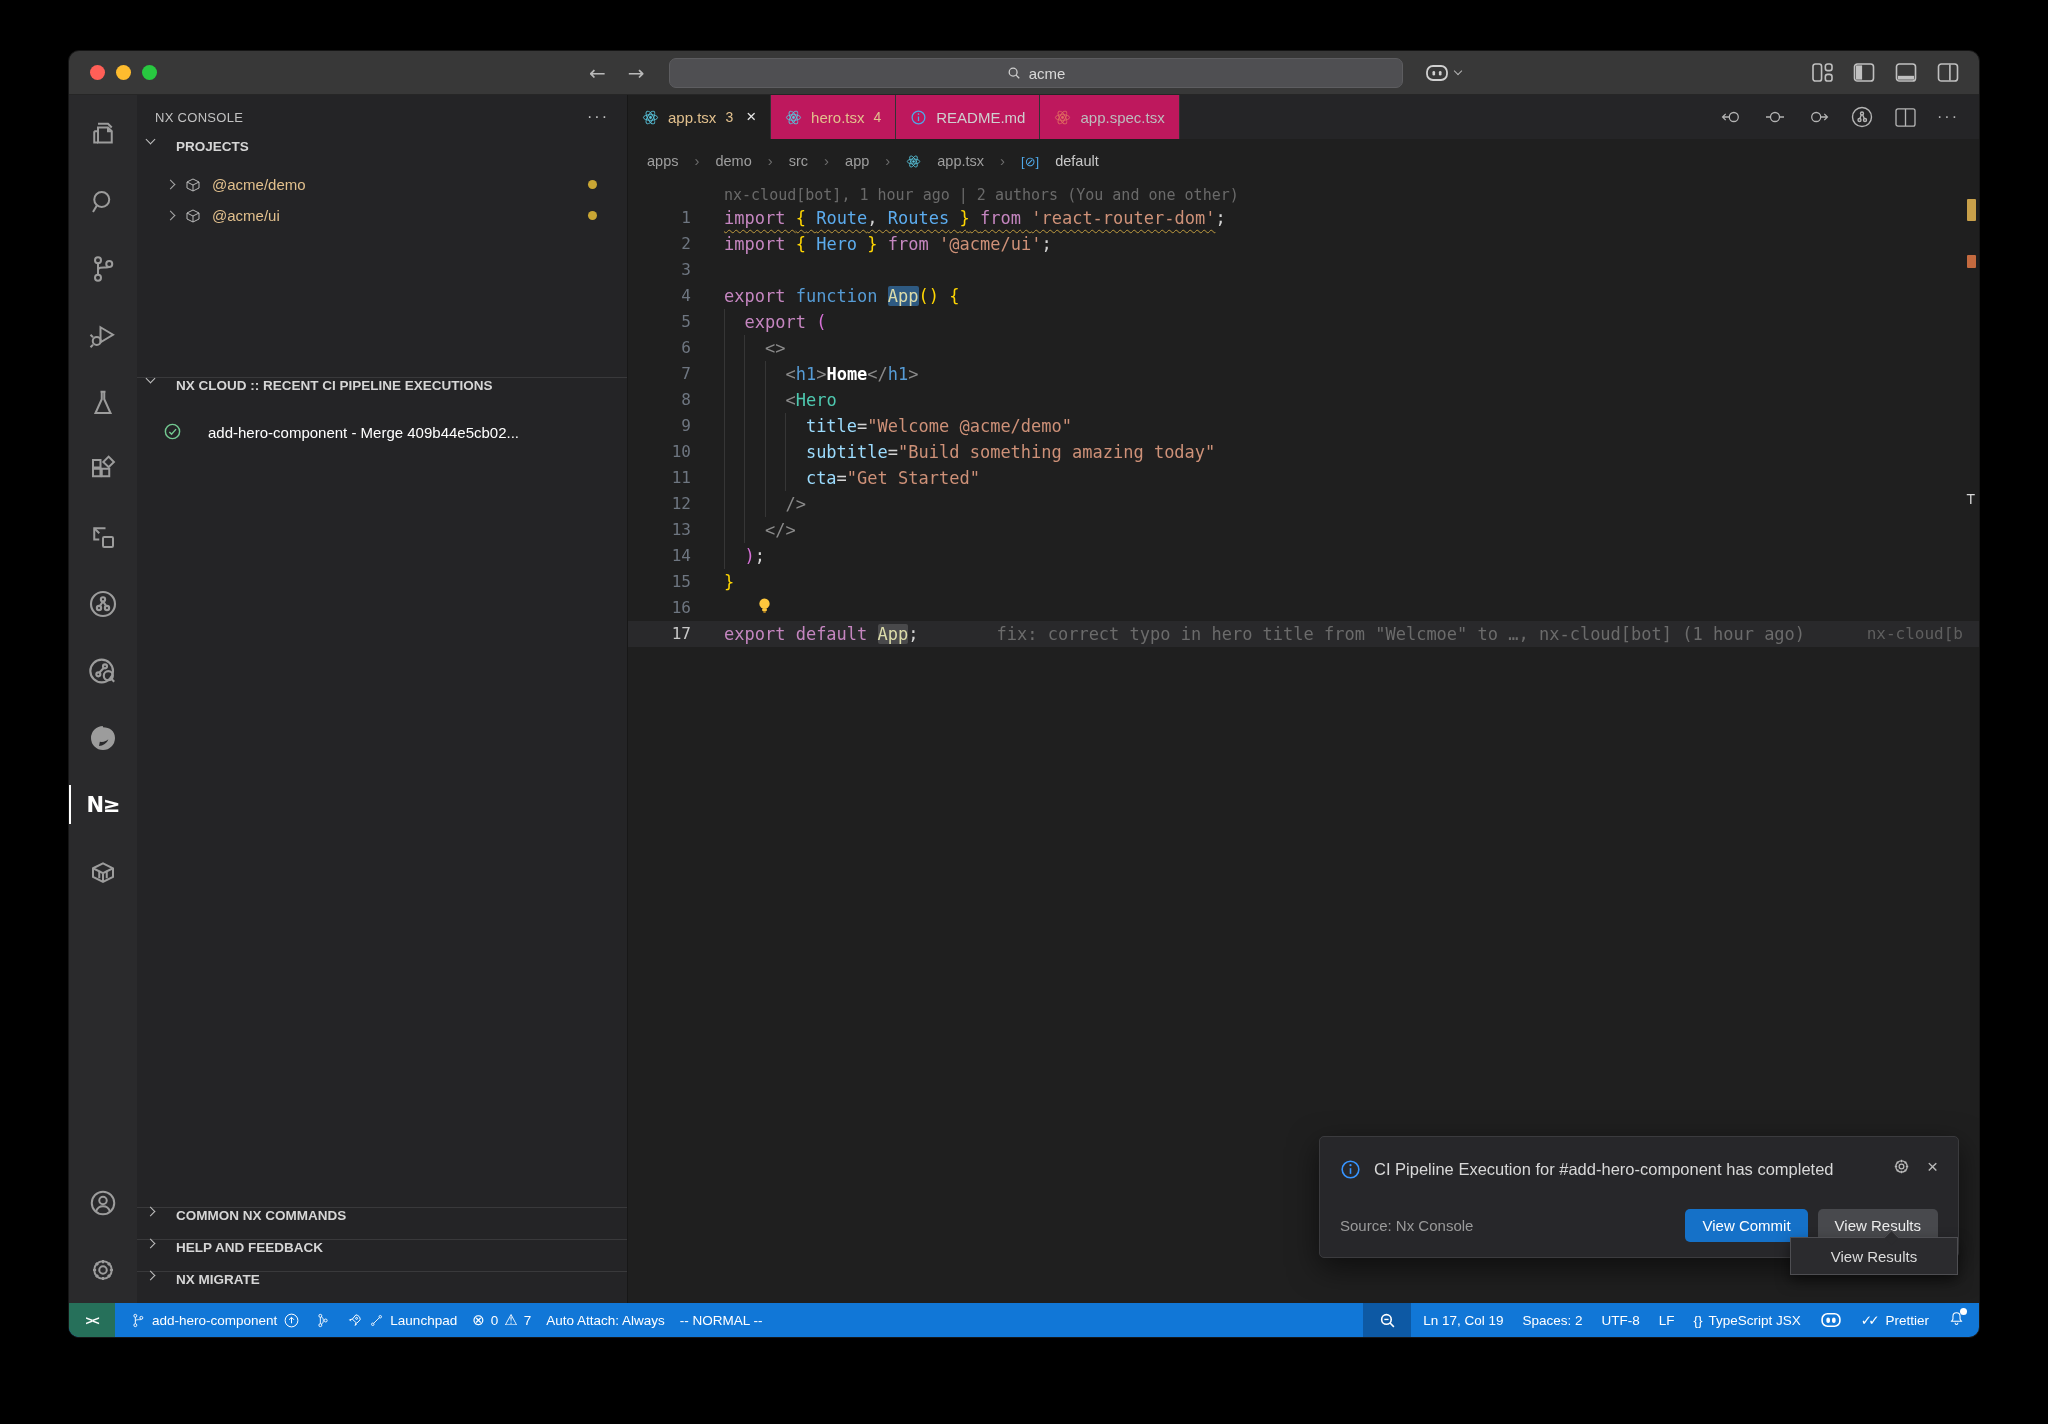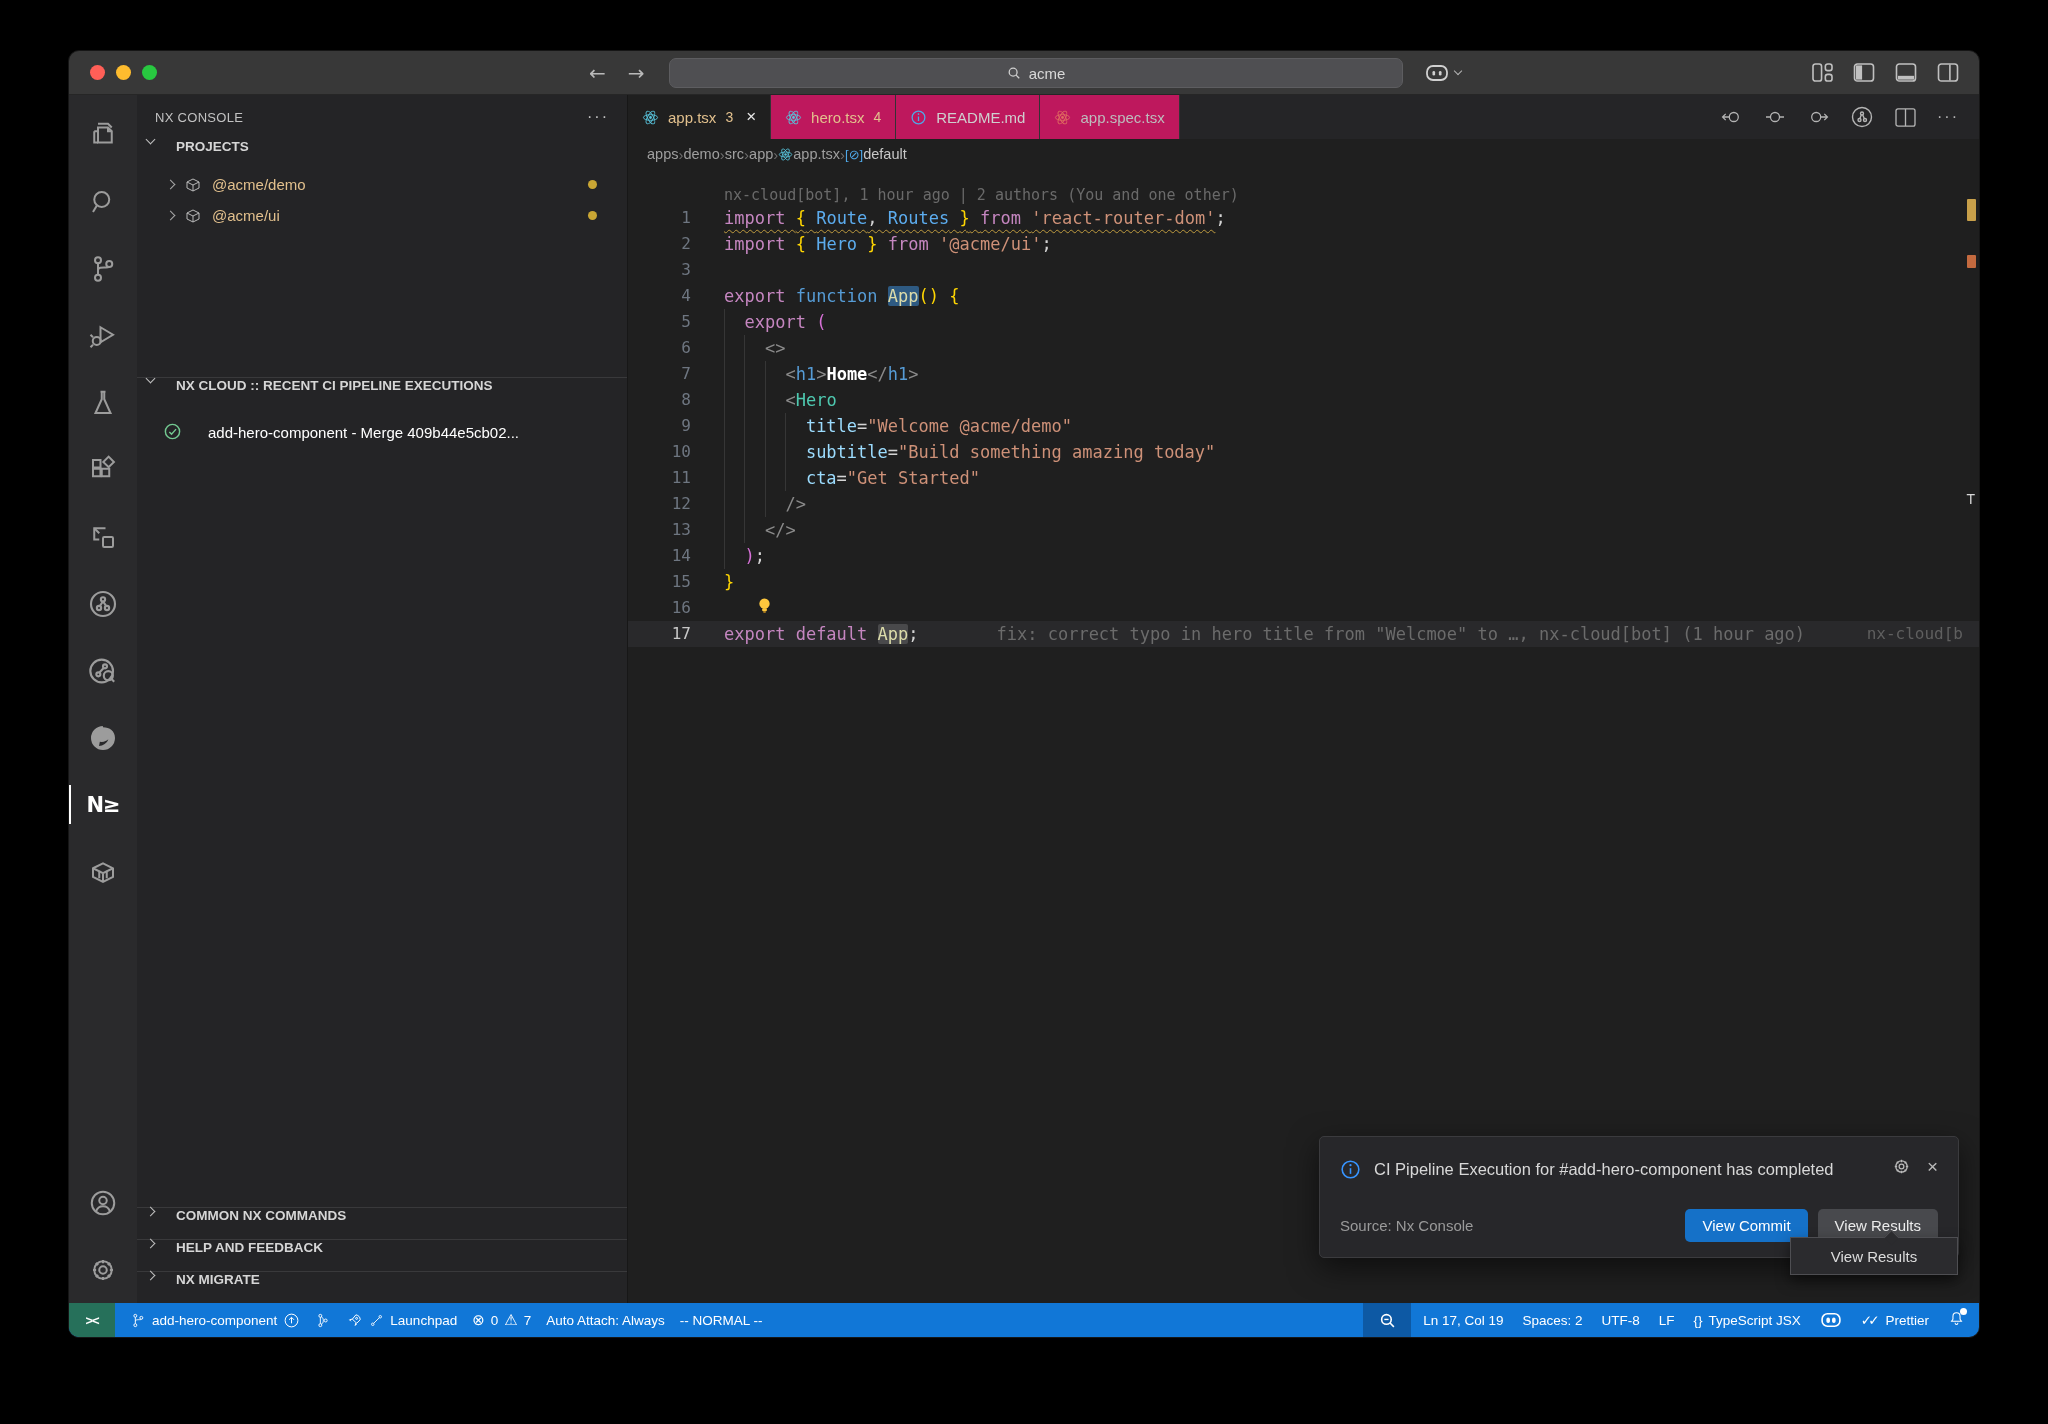--- a/index.html
+++ b/index.html
@@ -45,21 +45,21 @@
   
   .editor-col{flex:1;display:flex;flex-direction:column;min-width:0;background:#1f1f1f;position:relative}
   .tabs{flex:0 0 44px;background:#252527;display:flex;align-items:stretch}
   .tab{display:flex;align-items:center;gap:9px;padding:0 14px;border-right:1px solid #333335;font-size:15px;color:#9d9d9d;background:#be185d}
   .tab.active{background:#1f1f1f;color:#E2C08D}
   .tab.mod{color:#E2C08D}
   .tab .badge{font-size:14px}
   .tab .close{color:#e8e8e8;font-size:17px;margin-left:4px}
   .tab-actions{margin-left:auto;display:flex;align-items:center;gap:21px;padding-right:20px;color:#b4b4b4}
   .tab-actions svg{stroke:#b4b4b4;fill:none;stroke-width:1.4}
-  .breadcrumbs{flex:0 0 30px;display:flex;align-items:center;gap:0;padding-left:19px;font-size:14.5px;color:#9f9f9f}
+  .breadcrumbs{flex:0 0 30px;display:flex;align-items:flex-end;gap:16px;padding-left:19px;font-size:14.5px;color:#9f9f9f}
   .bc-sep{color:#6d6d6d;font-size:15px}
   .bc-icon{color:#4fa8e8;font-size:13px}
   
   .code-area{flex:1;position:relative;font-family:"DejaVu Sans Mono",monospace;font-size:17px;overflow:hidden}
   .blame-header{height:36px;display:flex;align-items:flex-end;padding-left:96px;padding-bottom:1px;color:#6a6a6a;font-size:15px;font-family:"DejaVu Sans Mono",monospace}
   .code-line{height:26px;line-height:26px;display:flex;position:relative;white-space:pre}
   .code-line.active{background:#29292b}
   .gutter{flex:0 0 63px;width:63px;text-align:right;color:#6e7681;font-size:16px}
   .code-line.active .gutter{color:#c8c8c8}
   .line-content{padding-left:33px}

